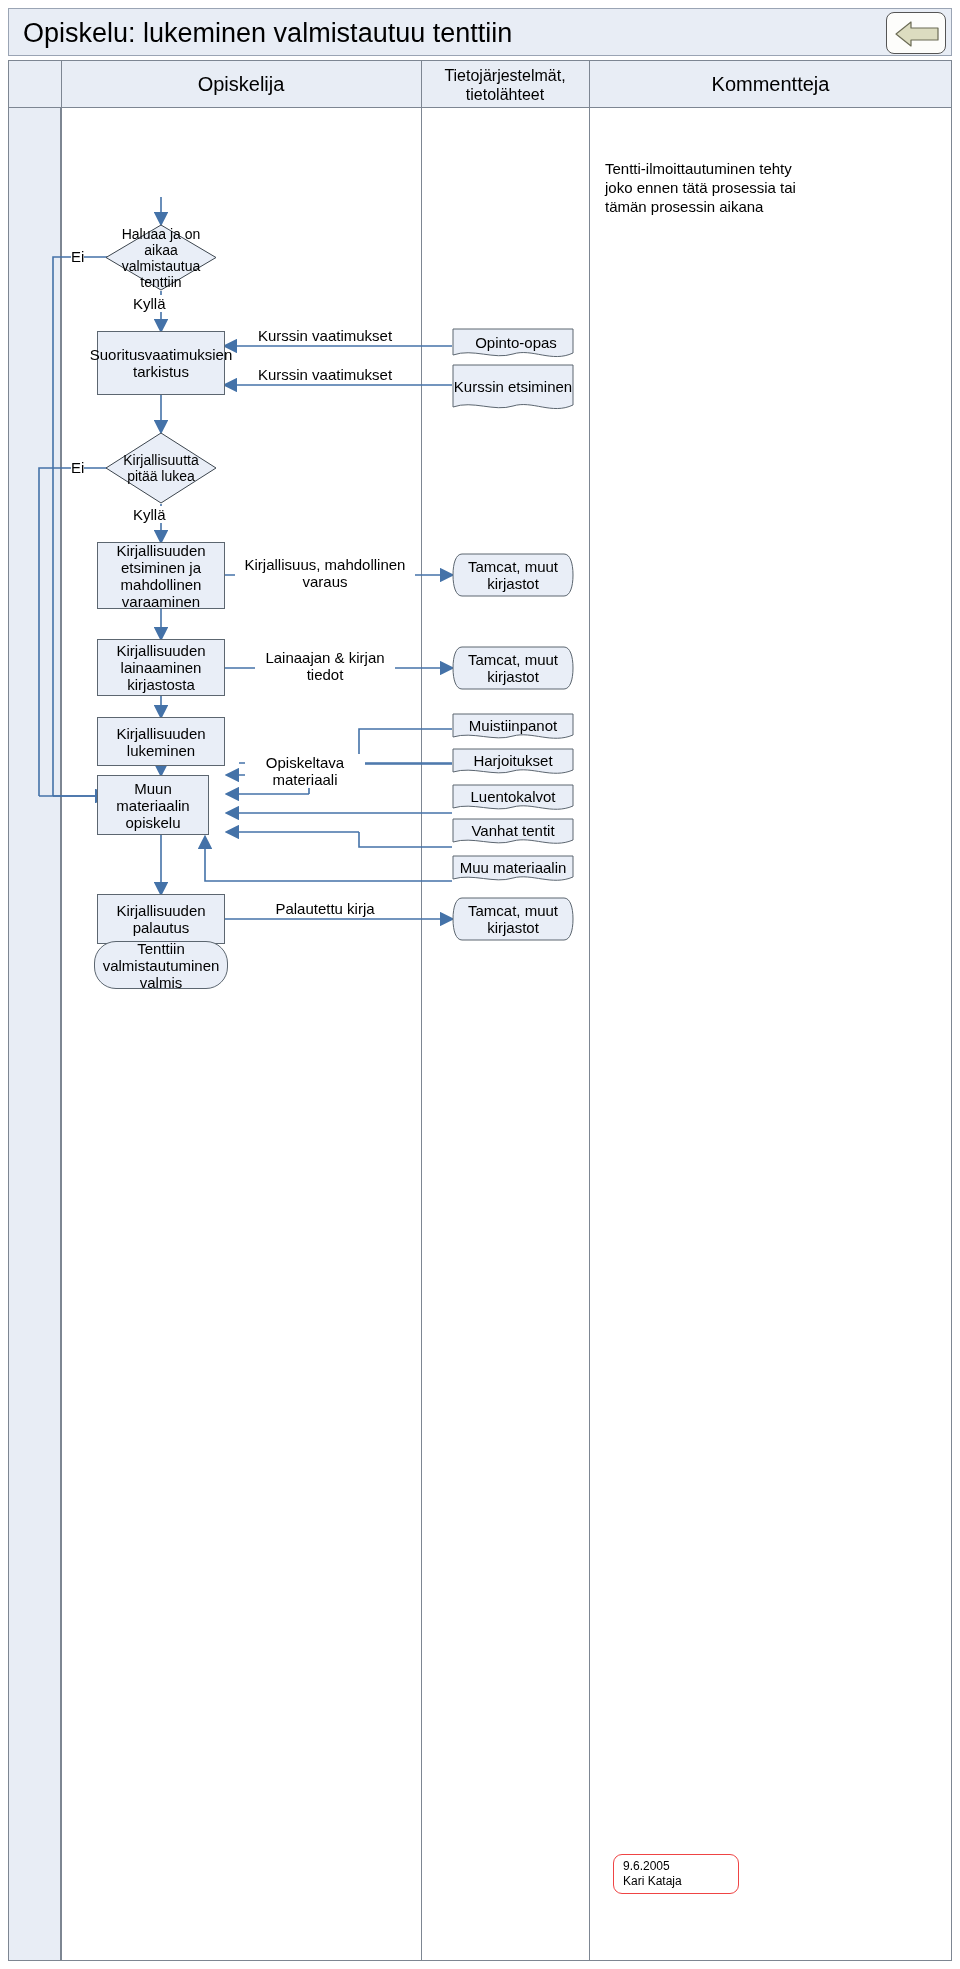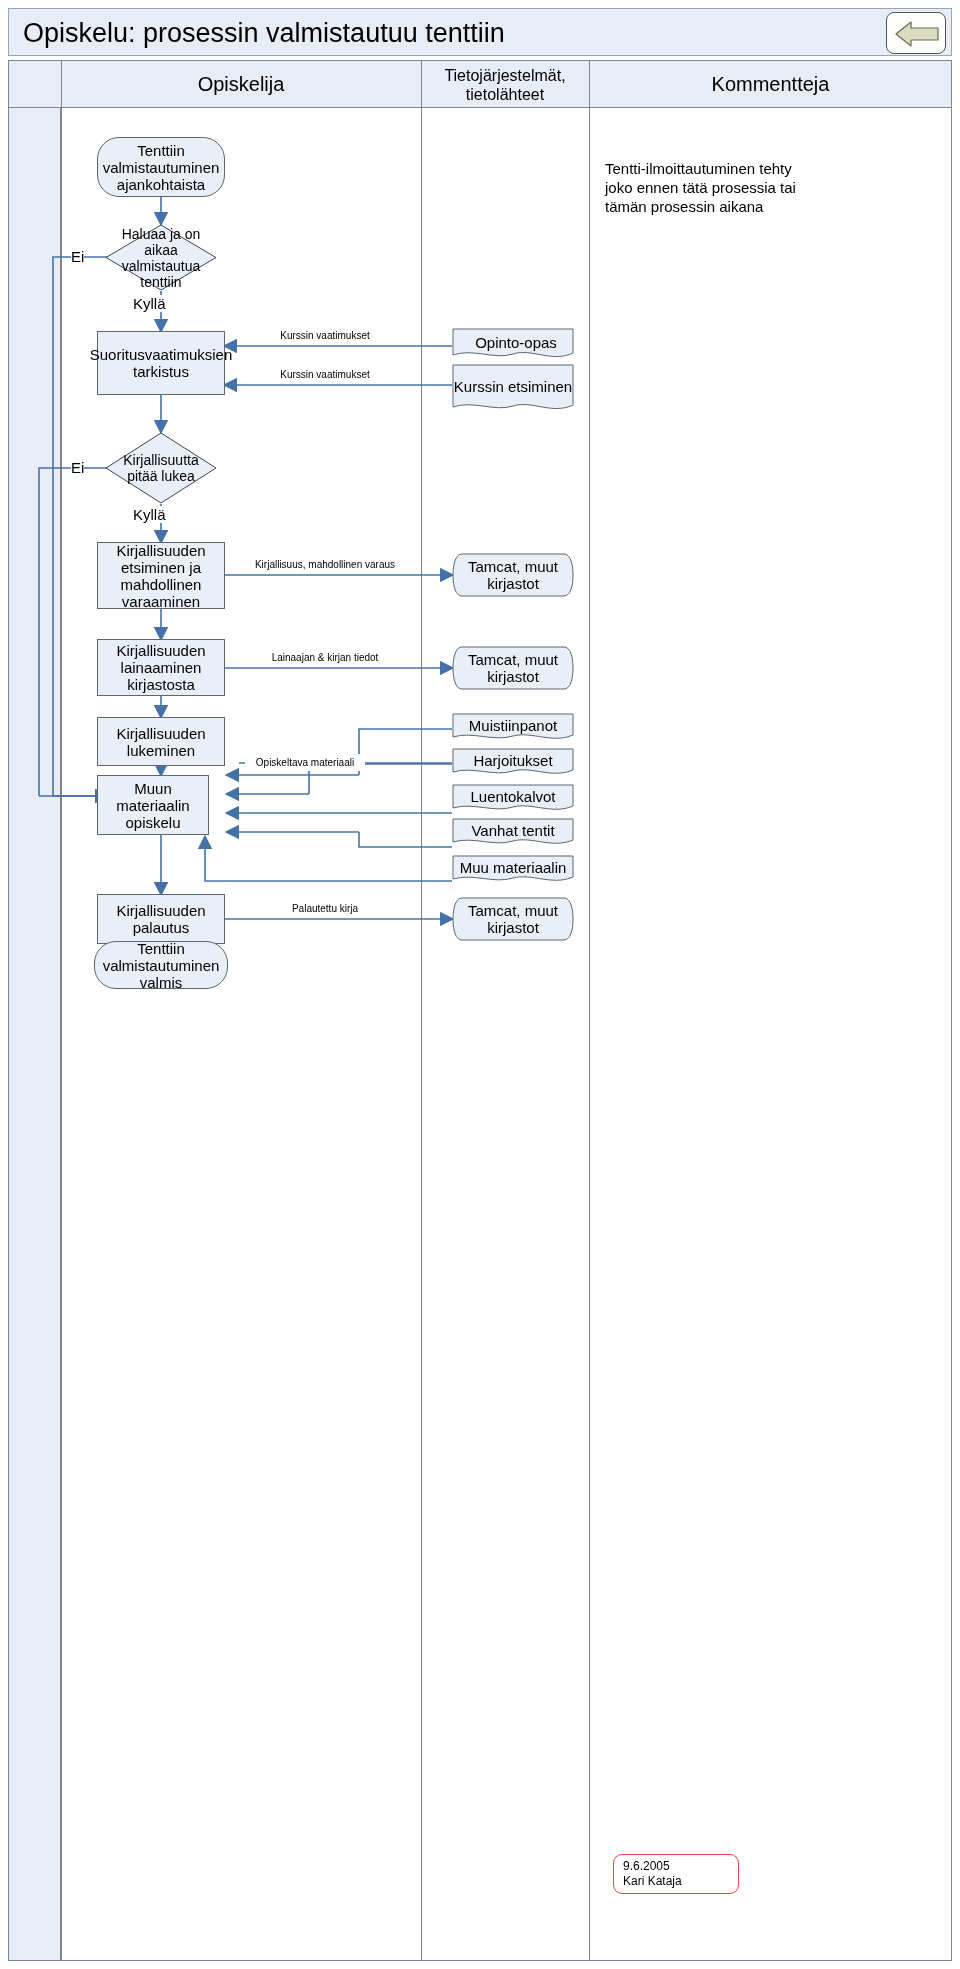--- a/index.html
+++ b/index.html
@@ -42,36 +42,36 @@
 
   .doc{border:none;background:transparent;}
   .doc .dsvg{position:absolute;left:0;top:0;}
   .doc .dlabel{position:relative;z-index:2;font-size:15px;line-height:17px;padding-bottom:5px;}
 
   .db{border:none;background:transparent;}
   .db .dbsvg{position:absolute;left:0;top:0;}
   .db .dblabel{position:relative;z-index:2;font-size:15px;line-height:17px;}
 
   
-  .flowlabel{position:absolute;text-align:center;font-size:10px;line-height:17px;
+  .flowlabel{position:absolute;text-align:center;font-size:15px;line-height:17px;
              background:#fff;color:#000;}
   .edgelabel{position:absolute;font-size:15px;line-height:17px;background:#fff;}
   .svg-layer{position:absolute;left:0;top:0;width:944px;height:1901px;pointer-events:none;}
 
   .comment{position:absolute;font-size:15px;line-height:19px;color:#000;}
   .stamp{position:absolute;border:1px solid #ef4444;border-radius:9px;background:#fff;
          font-size:12px;line-height:15px;padding:4px 9px;}
 </style>
 </head>
 <body>
 
 <div class="page">
 
   <div class="titlebar">
-    <div class="titletext">Opiskelu: prosessin valmistautuu tenttiin</div>
+    <div class="titletext">Opiskelu: lukeminen valmistautuu tenttiin</div>
     <div class="backbtn">
       <svg width="48" height="32" viewBox="0 0 48 32">
         <path d="M3 16 L18 4 L18 10 L45 10 L45 22 L18 22 L18 28 Z" fill="#dcdcc0" stroke="#6b6b55" stroke-width="1.2" stroke-linejoin="round"></path>
       </svg>
     </div>
   </div>
 
   <div class="grid">
 
     <div class="hdrrow"></div>
@@ -135,21 +135,20 @@
         <line x1="300" y1="733" x2="218" y2="733" marker-end="url(#ah)"></line>
         <line x1="443" y1="752" x2="218" y2="752" marker-end="url(#ah)"></line>
         <path d="M443,786 L350,786 L350,771"></path>
         <line x1="350" y1="771" x2="218" y2="771" marker-end="url(#ah)"></line>
 
         <path d="M443,820 L196,820 L196,782"></path>
         <line x1="196" y1="782" x2="196" y2="776" marker-end="url(#ah)"></line>
       </g>
     </svg>
 
-    <div class="node term" style="left:88px;top:76px;width:128px;height:60px;">Tenttiin valmistautuminen ajankohtaista</div>
 
     <div class="node diamond" style="left:96px;top:163px;width:112px;height:67px;">
       <svg class="dshape" viewBox="0 0 112 67" preserveAspectRatio="none">
         <polygon points="56,1 111,33.5 56,66 1,33.5" fill="#e9eef7" stroke="#3c454e" stroke-width="1"></polygon>
       </svg>
       <div class="dtext">Haluaa ja on aikaa valmistautua tenttiin</div>
     </div>
     <div class="edgelabel" style="left:62px;top:187px;">Ei</div>
     <div class="edgelabel" style="left:124px;top:234px;">Kyllä</div>
 

